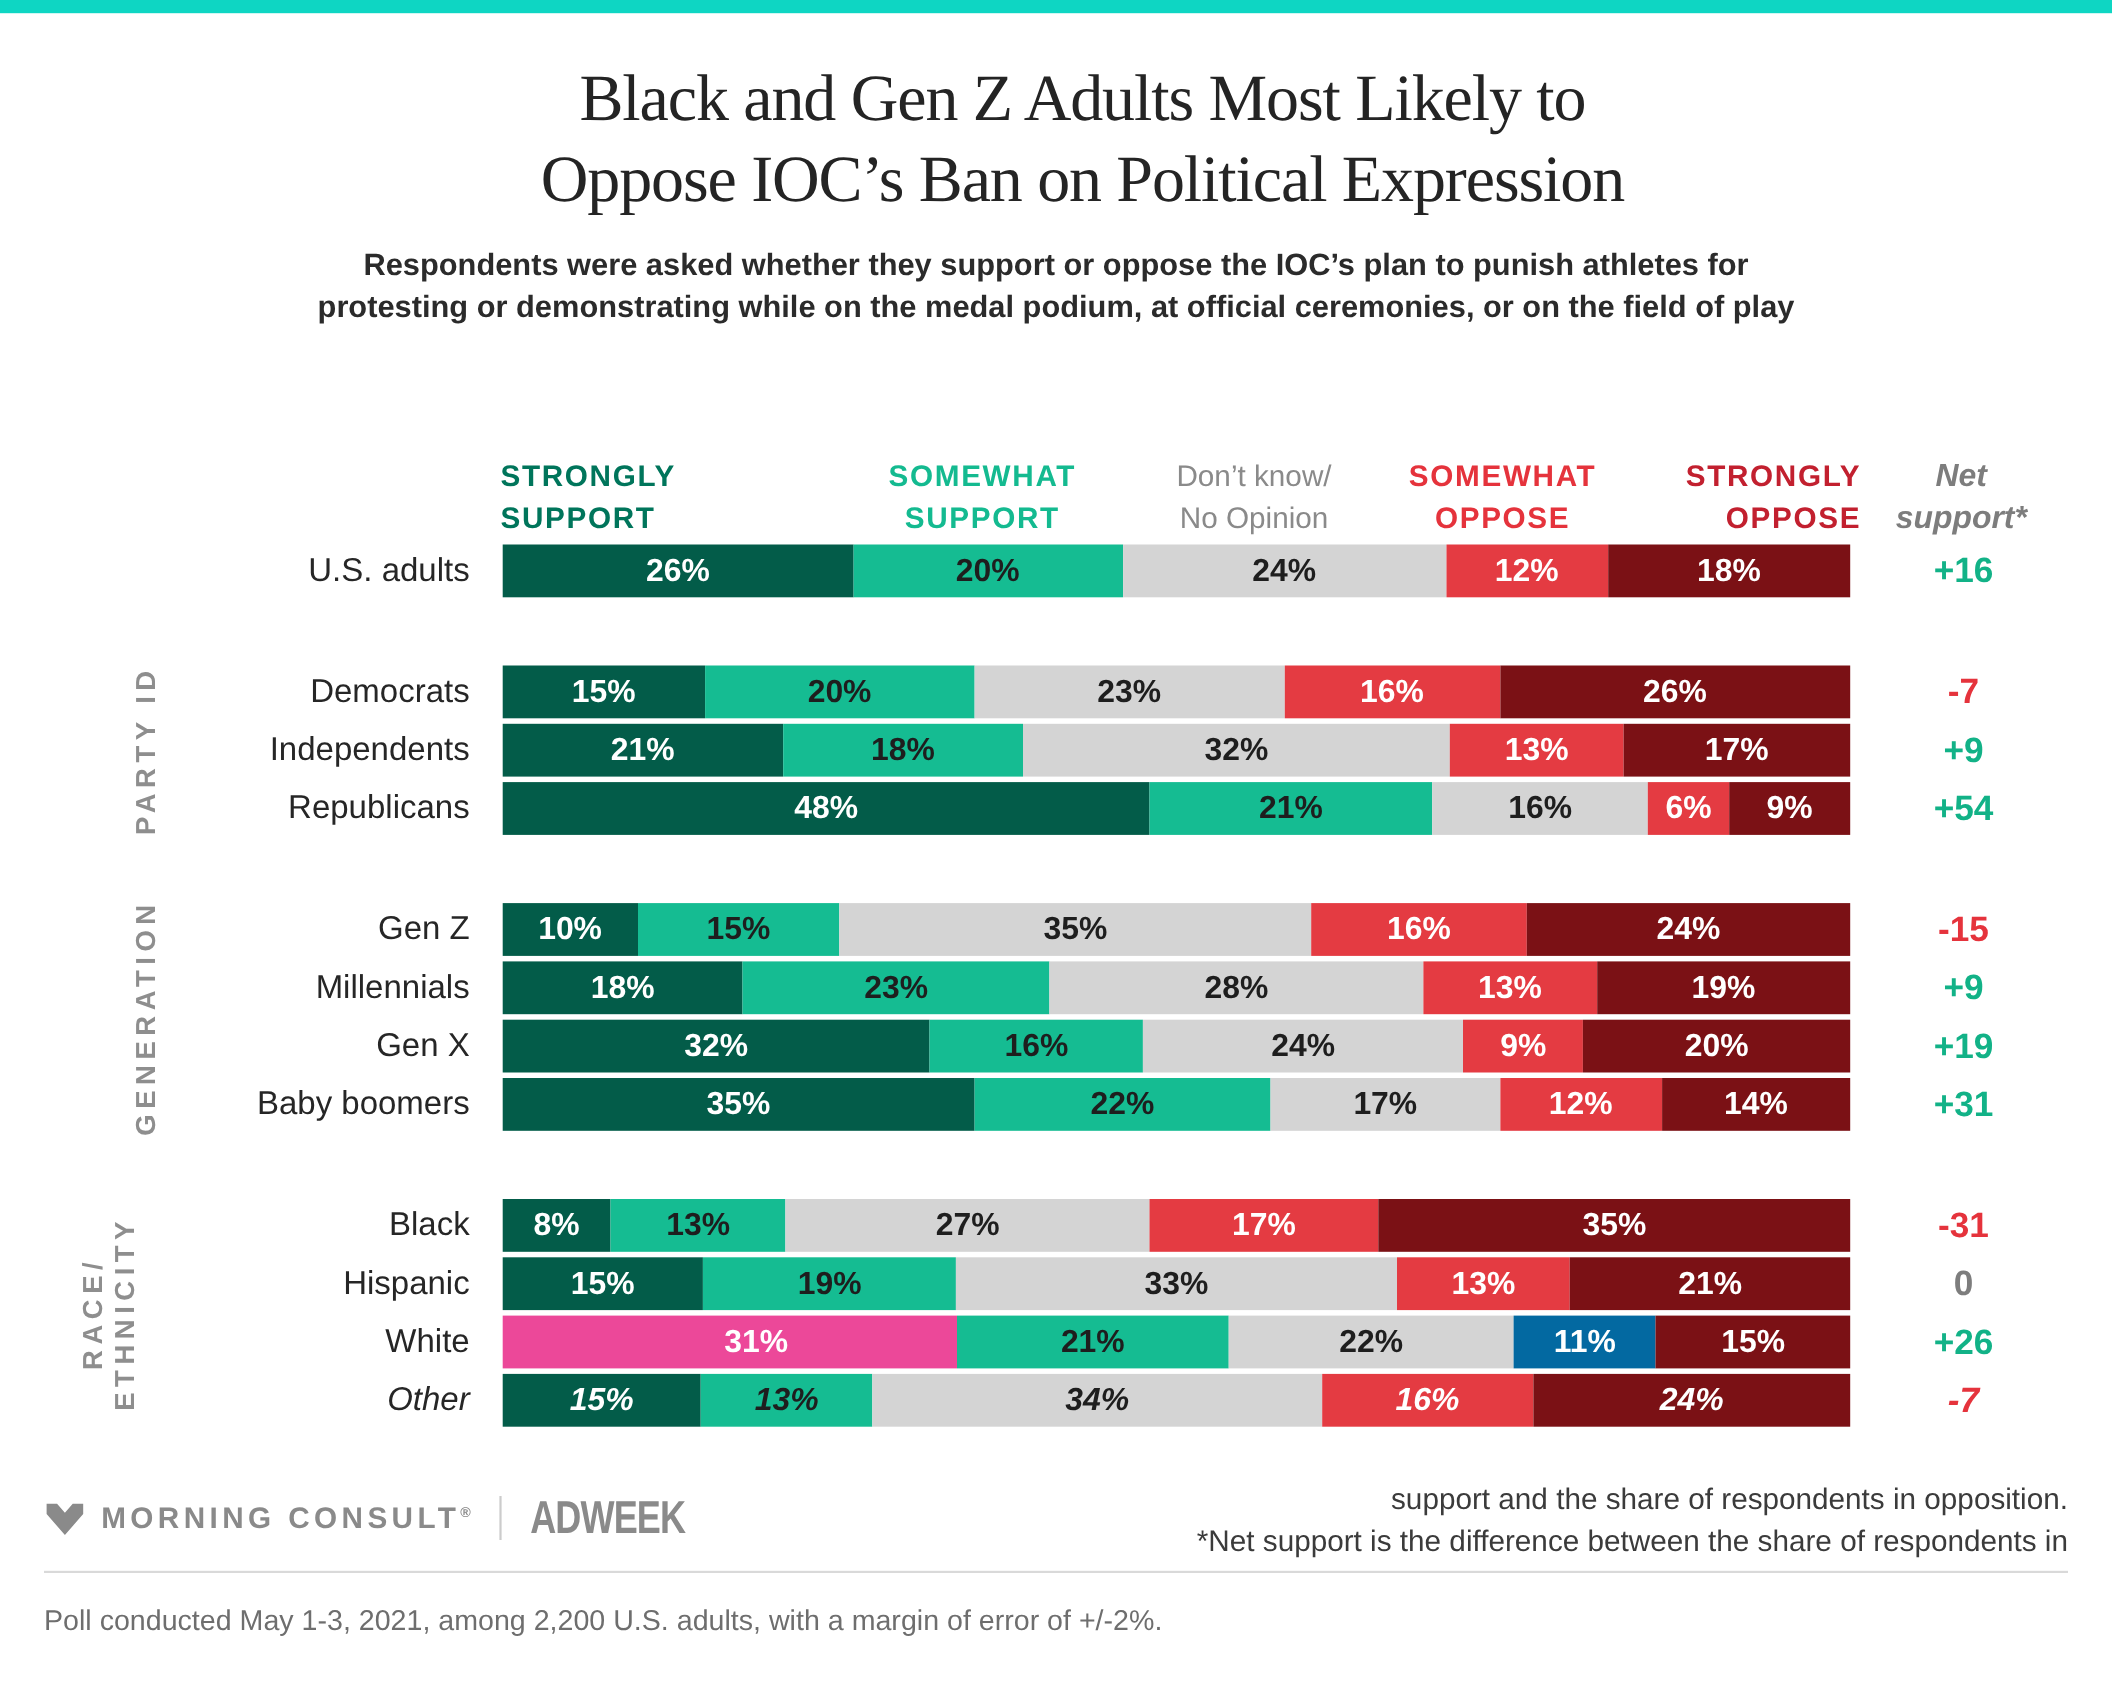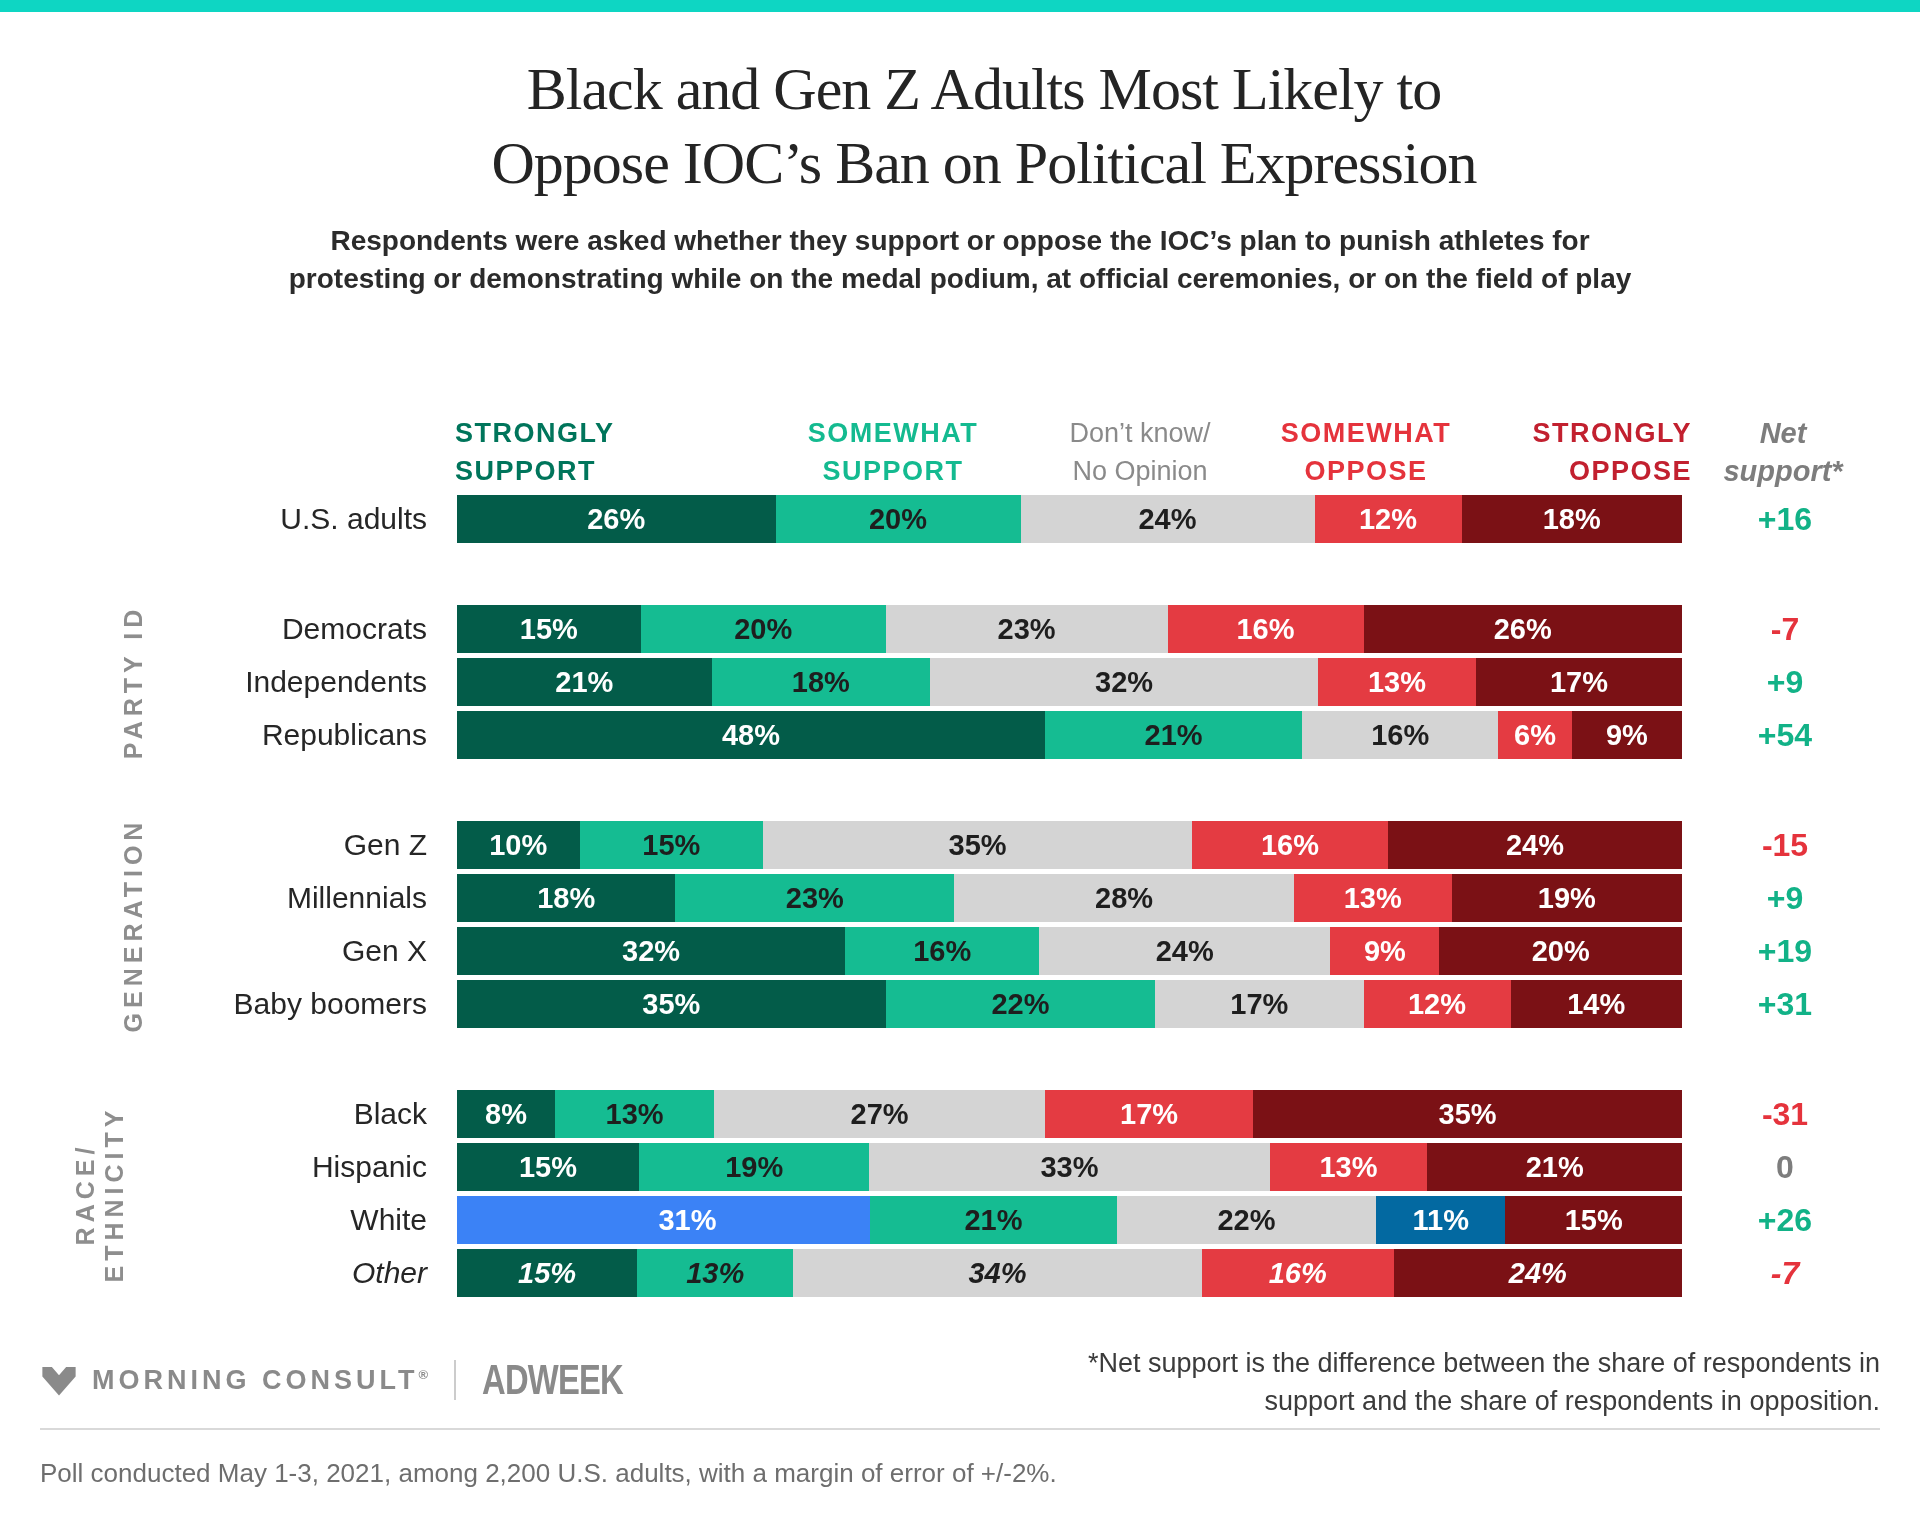--- a/index.html
+++ b/index.html
@@ -192,21 +192,21 @@
           <div class="seg" style="flex-grow: 19; background: rgb(21, 188, 146); color: rgb(30, 30, 30);">19%</div>
           <div class="seg" style="flex-grow: 33; background: rgb(212, 212, 212); color: rgb(30, 30, 30);">33%</div>
           <div class="seg" style="flex-grow: 13; background: rgb(228, 59, 66); color: rgb(255, 255, 255);">13%</div>
           <div class="seg" style="flex-grow: 21; background: rgb(123, 17, 21); color: rgb(255, 255, 255);">21%</div>
         </div>
         <div class="rnet" style="color: rgb(125, 125, 125);">0</div>
       </div>
       <div class="crow" style="top: 1196px;">
         <div class="rlabel">White</div>
         <div class="rbar">
-          <div class="seg" style="flex-grow: 31; background: #3b82f6; color: rgb(255, 255, 255); padding-left: 48px;">31%</div>
+          <div class="seg" style="flex-grow: 31; background: #ec4899; color: rgb(255, 255, 255); padding-left: 48px;">31%</div>
           <div class="seg" style="flex-grow: 21; background: rgb(21, 188, 146); color: rgb(30, 30, 30);">21%</div>
           <div class="seg" style="flex-grow: 22; background: rgb(212, 212, 212); color: rgb(30, 30, 30);">22%</div>
           <div class="seg" style="flex-grow: 11; background: #0369a1; color: rgb(255, 255, 255);">11%</div>
           <div class="seg" style="flex-grow: 15; background: rgb(123, 17, 21); color: rgb(255, 255, 255);">15%</div>
         </div>
         <div class="rnet" style="color: rgb(18, 178, 135);">+26</div>
       </div>
       <div class="crow" style="top: 1249px; font-style: italic;">
         <div class="rlabel">Other</div>
         <div class="rbar">
@@ -225,21 +225,21 @@
   <div class="logos">
     <svg width="38" height="38" viewBox="0 0 32 32">
       <path d="M2 5 h8 l6 7 6 -7 h8 v8 L16 29 2 13 Z" fill="#8a8a8a"></path>
     </svg>
     <span class="mc-word"><span>MORNING CONSULT</span><span class="reg">®</span></span>
     <span class="logo-sep"></span>
     <span class="adweek">ADWEEK</span>
   </div>
 
   <div class="footnote">
+    <div>support and the share of respondents in opposition.</div>
     <div>*Net support is the difference between the share of respondents in</div>
-    <div>support and the share of respondents in opposition.</div>
   </div>
 
   <div class="divider"></div>
 
   <div class="pollnote">Poll conducted May 1-3, 2021, among 2,200 U.S. adults, with a margin of error of +/-2%.</div>
 
 </div>
 
 </body></html>

